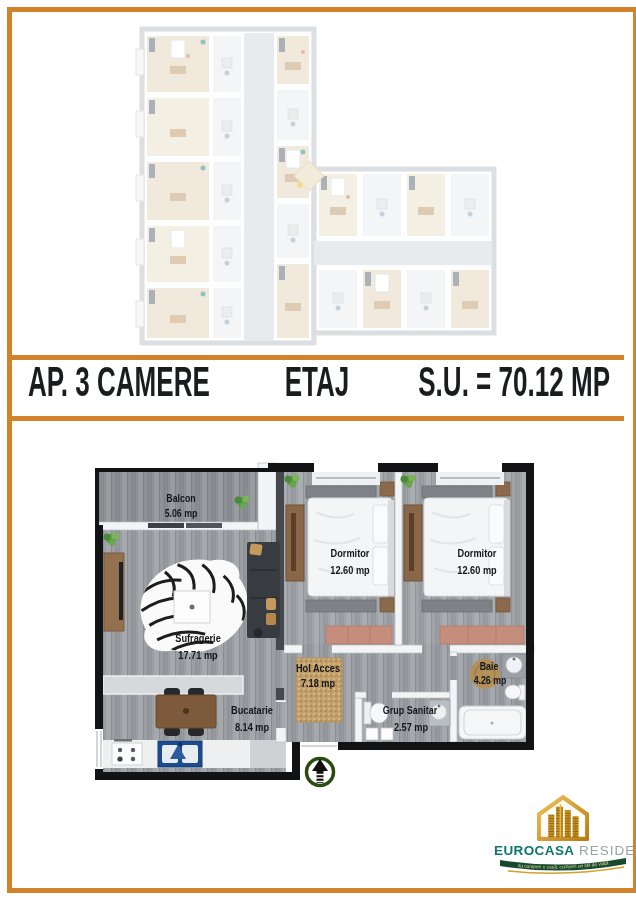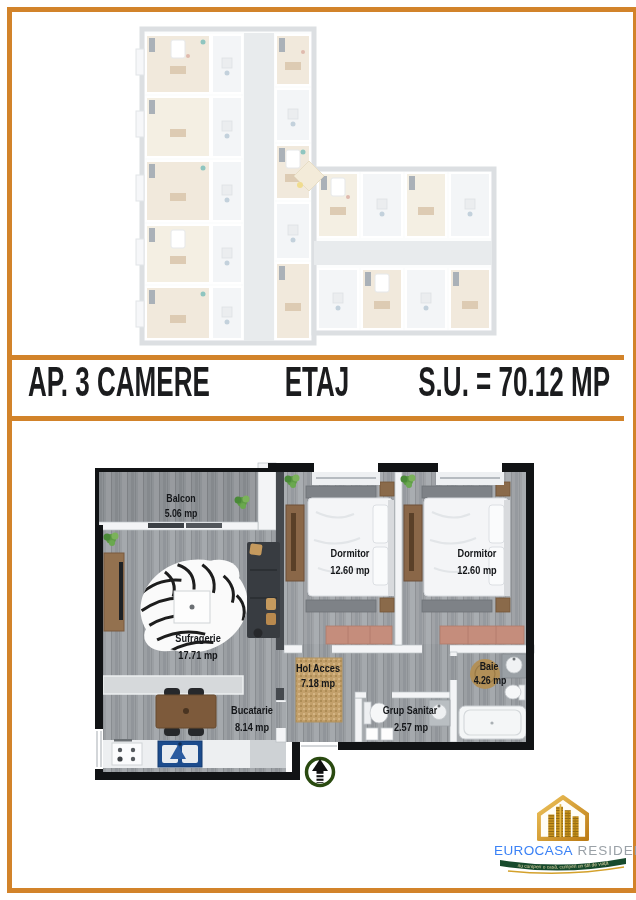--- a/index.html
+++ b/index.html
@@ -12,21 +12,21 @@
           box-sizing:content-box;background:#fff;}
   .banner svg{display:block;}
   .banner text{font-family:"Liberation Sans",sans-serif;font-weight:600;fill:#1b1c1e;}
   .overview{position:absolute;left:128px;top:25px;width:380px;height:325px;opacity:.85;}
   .mainplan{position:absolute;left:90px;top:450px;width:445px;height:345px;}
   .rlbl{font-family:"Liberation Sans",sans-serif;font-weight:700;font-size:11.5px;fill:#141619;}
   .rlbl2{font-family:"Liberation Sans",sans-serif;font-weight:700;font-size:11px;fill:#141619;}
   .logo{position:absolute;left:494px;top:795px;width:138px;height:95px;text-align:center;}
   .logo .house{display:block;margin:0 auto;}
   .brandrow{margin-top:2px;line-height:14px;white-space:nowrap;}
-  .brand1{color:#3b82f6;font-weight:400;font-size:13.5px;letter-spacing:.4px;}
+  .brand1{color:#0f766e;font-weight:700;font-size:13.5px;letter-spacing:.4px;}
   .brand2{color:#9aa1a7;font-weight:400;font-size:13.5px;letter-spacing:1px;}
   .swoosh{display:block;margin:0 auto;margin-top:-1px;}
 </style>
 </head>
 <body>
 
 <div id="page">
 
   <svg id="ovplan" class="overview" viewBox="0 0 380 325">
       <rect x="14" y="4" width="172" height="314" fill="#fbfcfd" stroke="#c6ccd2" stroke-width="5"></rect>

